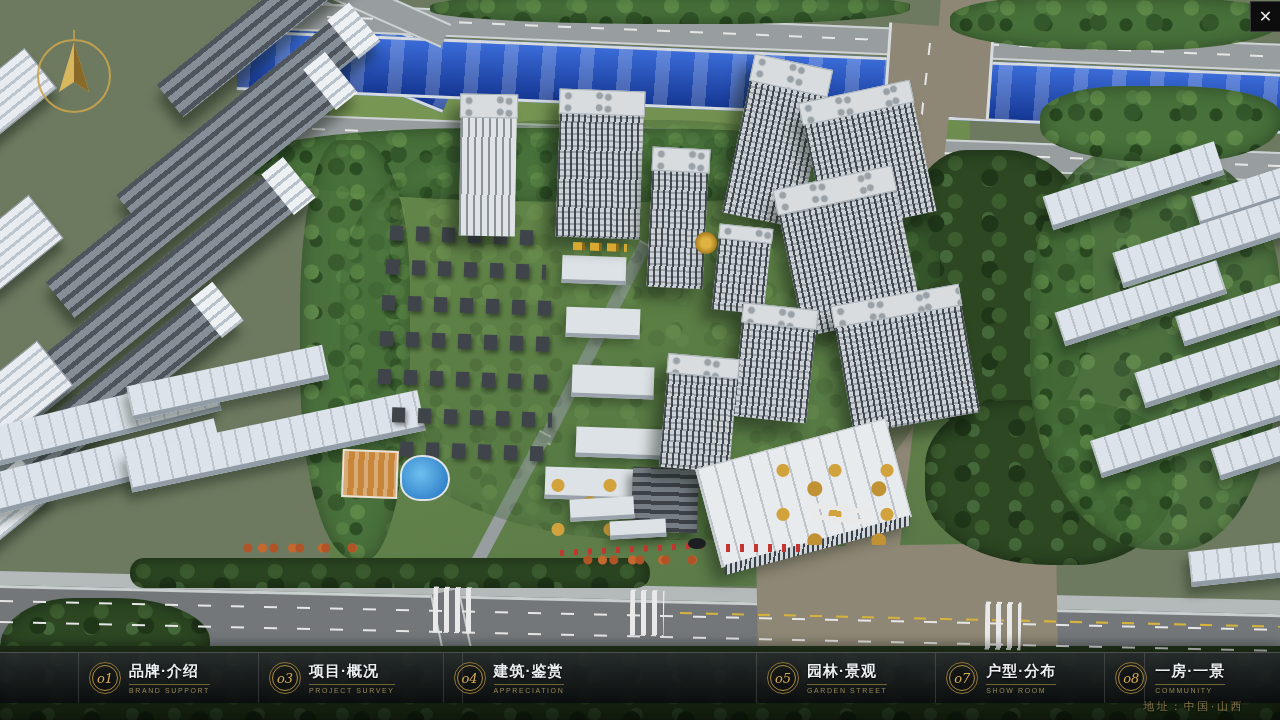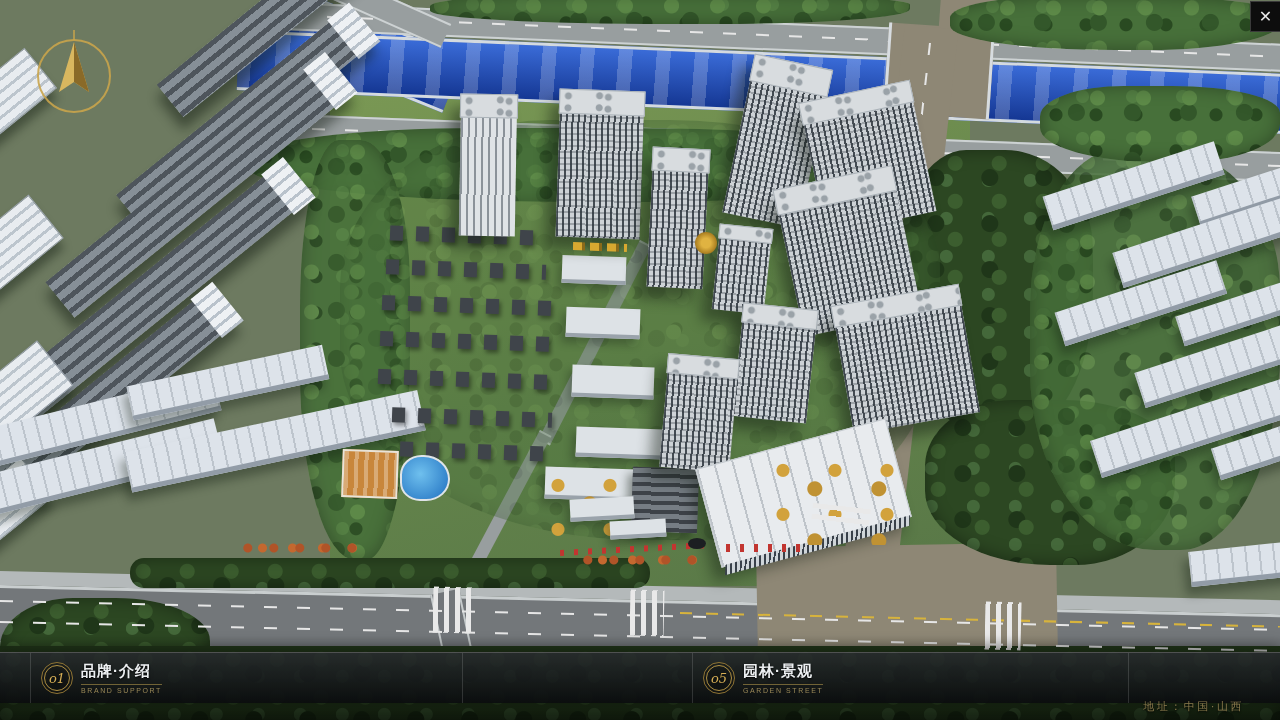--- a/index.html
+++ b/index.html
@@ -40,22 +40,22 @@
   .flags{background-image:repeating-linear-gradient(90deg,#c23530 0 4px,rgba(0,0,0,0) 4px 14px);}
   .golddot{background:radial-gradient(circle,#e0b341 30%,#a87c1f 70%);border-radius:50%;}
   .fade{background:linear-gradient(180deg,rgba(0,0,0,0),rgba(0,0,0,.6));}
   
   .compass{left:30px;top:26px;width:88px;height:92px;}
   .close-btn{left:1250px;top:1px;width:29px;height:29px;background:#0d0d0d;border:1px solid #3a3a3a;display:flex;align-items:center;justify-content:center;cursor:pointer;z-index:60;}
   .close-btn span{color:#e9e9e9;font-size:16px;line-height:1;}
   .menubar{left:0;top:652px;width:1280px;height:50px;background:linear-gradient(180deg,rgba(38,41,45,.85),rgba(10,12,14,.92));border-top:1px solid rgba(255,255,255,.28);box-shadow:0 -4px 14px rgba(0,0,0,.45);z-index:40;}
   .mgroup{position:absolute;top:0;height:100%;display:flex;}
   .mgroup-left{left:30px;width:432px;border-right:1px solid rgba(255,255,255,.14);}
-  .mgroup-right{left:692px;width:436px;border-right:1px solid rgba(255,255,255,.14);}
-  .mi{flex:1;display:flex;align-items:center;gap:8px;padding-left:10px;border-left:1px solid rgba(255,255,255,.14);cursor:pointer;}
+  .mgroup-right{left:708px;width:436px;border-right:1px solid rgba(255,255,255,.14);}
+  .mi{flex:1;display:flex;align-items:center;gap:8px;padding-left:10px;border-left:1px solid rgba(255,255,255,.14);cursor:pointer;margin-left:48px;}
   .badge{width:30px;height:30px;min-width:30px;border-radius:50%;border:1px solid #8f7434;background:radial-gradient(circle,rgba(0,0,0,.45),rgba(30,28,20,.2));position:relative;display:flex;align-items:center;justify-content:center;}
   .badge::after{content:"";position:absolute;inset:2px;border:1px solid rgba(201,164,75,.85);border-radius:50%;}
   .badge span{font-family:"DejaVu Serif",serif;font-style:italic;font-size:13px;color:#d6ae55;}
   .mit{display:flex;flex-direction:column;}
   .mi-zh{color:#eceff1;font-size:15px;font-weight:bold;letter-spacing:1px;text-shadow:0 1px 2px #000;border-bottom:1px solid rgba(190,160,80,.55);padding-bottom:3px;white-space:nowrap;}
   .mi-en{margin-top:2px;font-size:7px;letter-spacing:1.6px;color:#9b8a58;white-space:nowrap;}
   .logo-panel{left:577px;top:636px;width:128px;height:80px;background:linear-gradient(180deg,#13171c,#0a0d10);border:1px solid #4a4f56;box-shadow:0 4px 12px rgba(0,0,0,.6);z-index:50;cursor:pointer;}
   .logo-inner{position:absolute;inset:3px;border:1px solid #8a743d;display:flex;flex-direction:column;align-items:center;justify-content:center;gap:1px;}
   .logo-zh{color:#d9ba6a;font-family:"DejaVu Serif",serif;font-weight:bold;font-size:17px;letter-spacing:6px;text-indent:6px;line-height:1.1;}
   .logo-en{color:rgba(210,180,110,.6);font-size:5px;letter-spacing:2px;}
@@ -193,30 +193,66 @@
     <div class="mgroup mgroup-left">
       <div class="mi">
         <div class="badge">
             <span>o1</span>
           </div>
         <div class="mit">
             <div class="mi-zh">品牌·介绍</div>
             <div class="mi-en">BRAND SUPPORT</div>
           </div>
       </div>
+      <div class="mi">
+        <div class="badge">
+            <span>o3</span>
+          </div>
+        <div class="mit">
+            <div class="mi-zh">项目·概况</div>
+            <div class="mi-en">PROJECT SURVEY</div>
+          </div>
+      </div>
+      <div class="mi">
+        <div class="badge">
+            <span>o4</span>
+          </div>
+        <div class="mit">
+            <div class="mi-zh">建筑·鉴赏</div>
+            <div class="mi-en">APPRECIATION</div>
+          </div>
+      </div>
     </div>
     <div class="mgroup mgroup-right">
       <div class="mi">
         <div class="badge">
             <span>o5</span>
           </div>
         <div class="mit">
             <div class="mi-zh">园林·景观</div>
             <div class="mi-en">GARDEN STREET</div>
           </div>
       </div>
+      <div class="mi">
+        <div class="badge">
+            <span>o7</span>
+          </div>
+        <div class="mit">
+            <div class="mi-zh">户型·分布</div>
+            <div class="mi-en">SHOW ROOM</div>
+          </div>
+      </div>
+      <div class="mi">
+        <div class="badge">
+            <span>o8</span>
+          </div>
+        <div class="mit">
+            <div class="mi-zh">一房·一景</div>
+            <div class="mi-en">COMMUNITY</div>
+          </div>
+      </div>
     </div>
   </div>
 
 
   <div class="abs address">地址：中国·山西</div>
 
 </div>
 
 </body></html>

